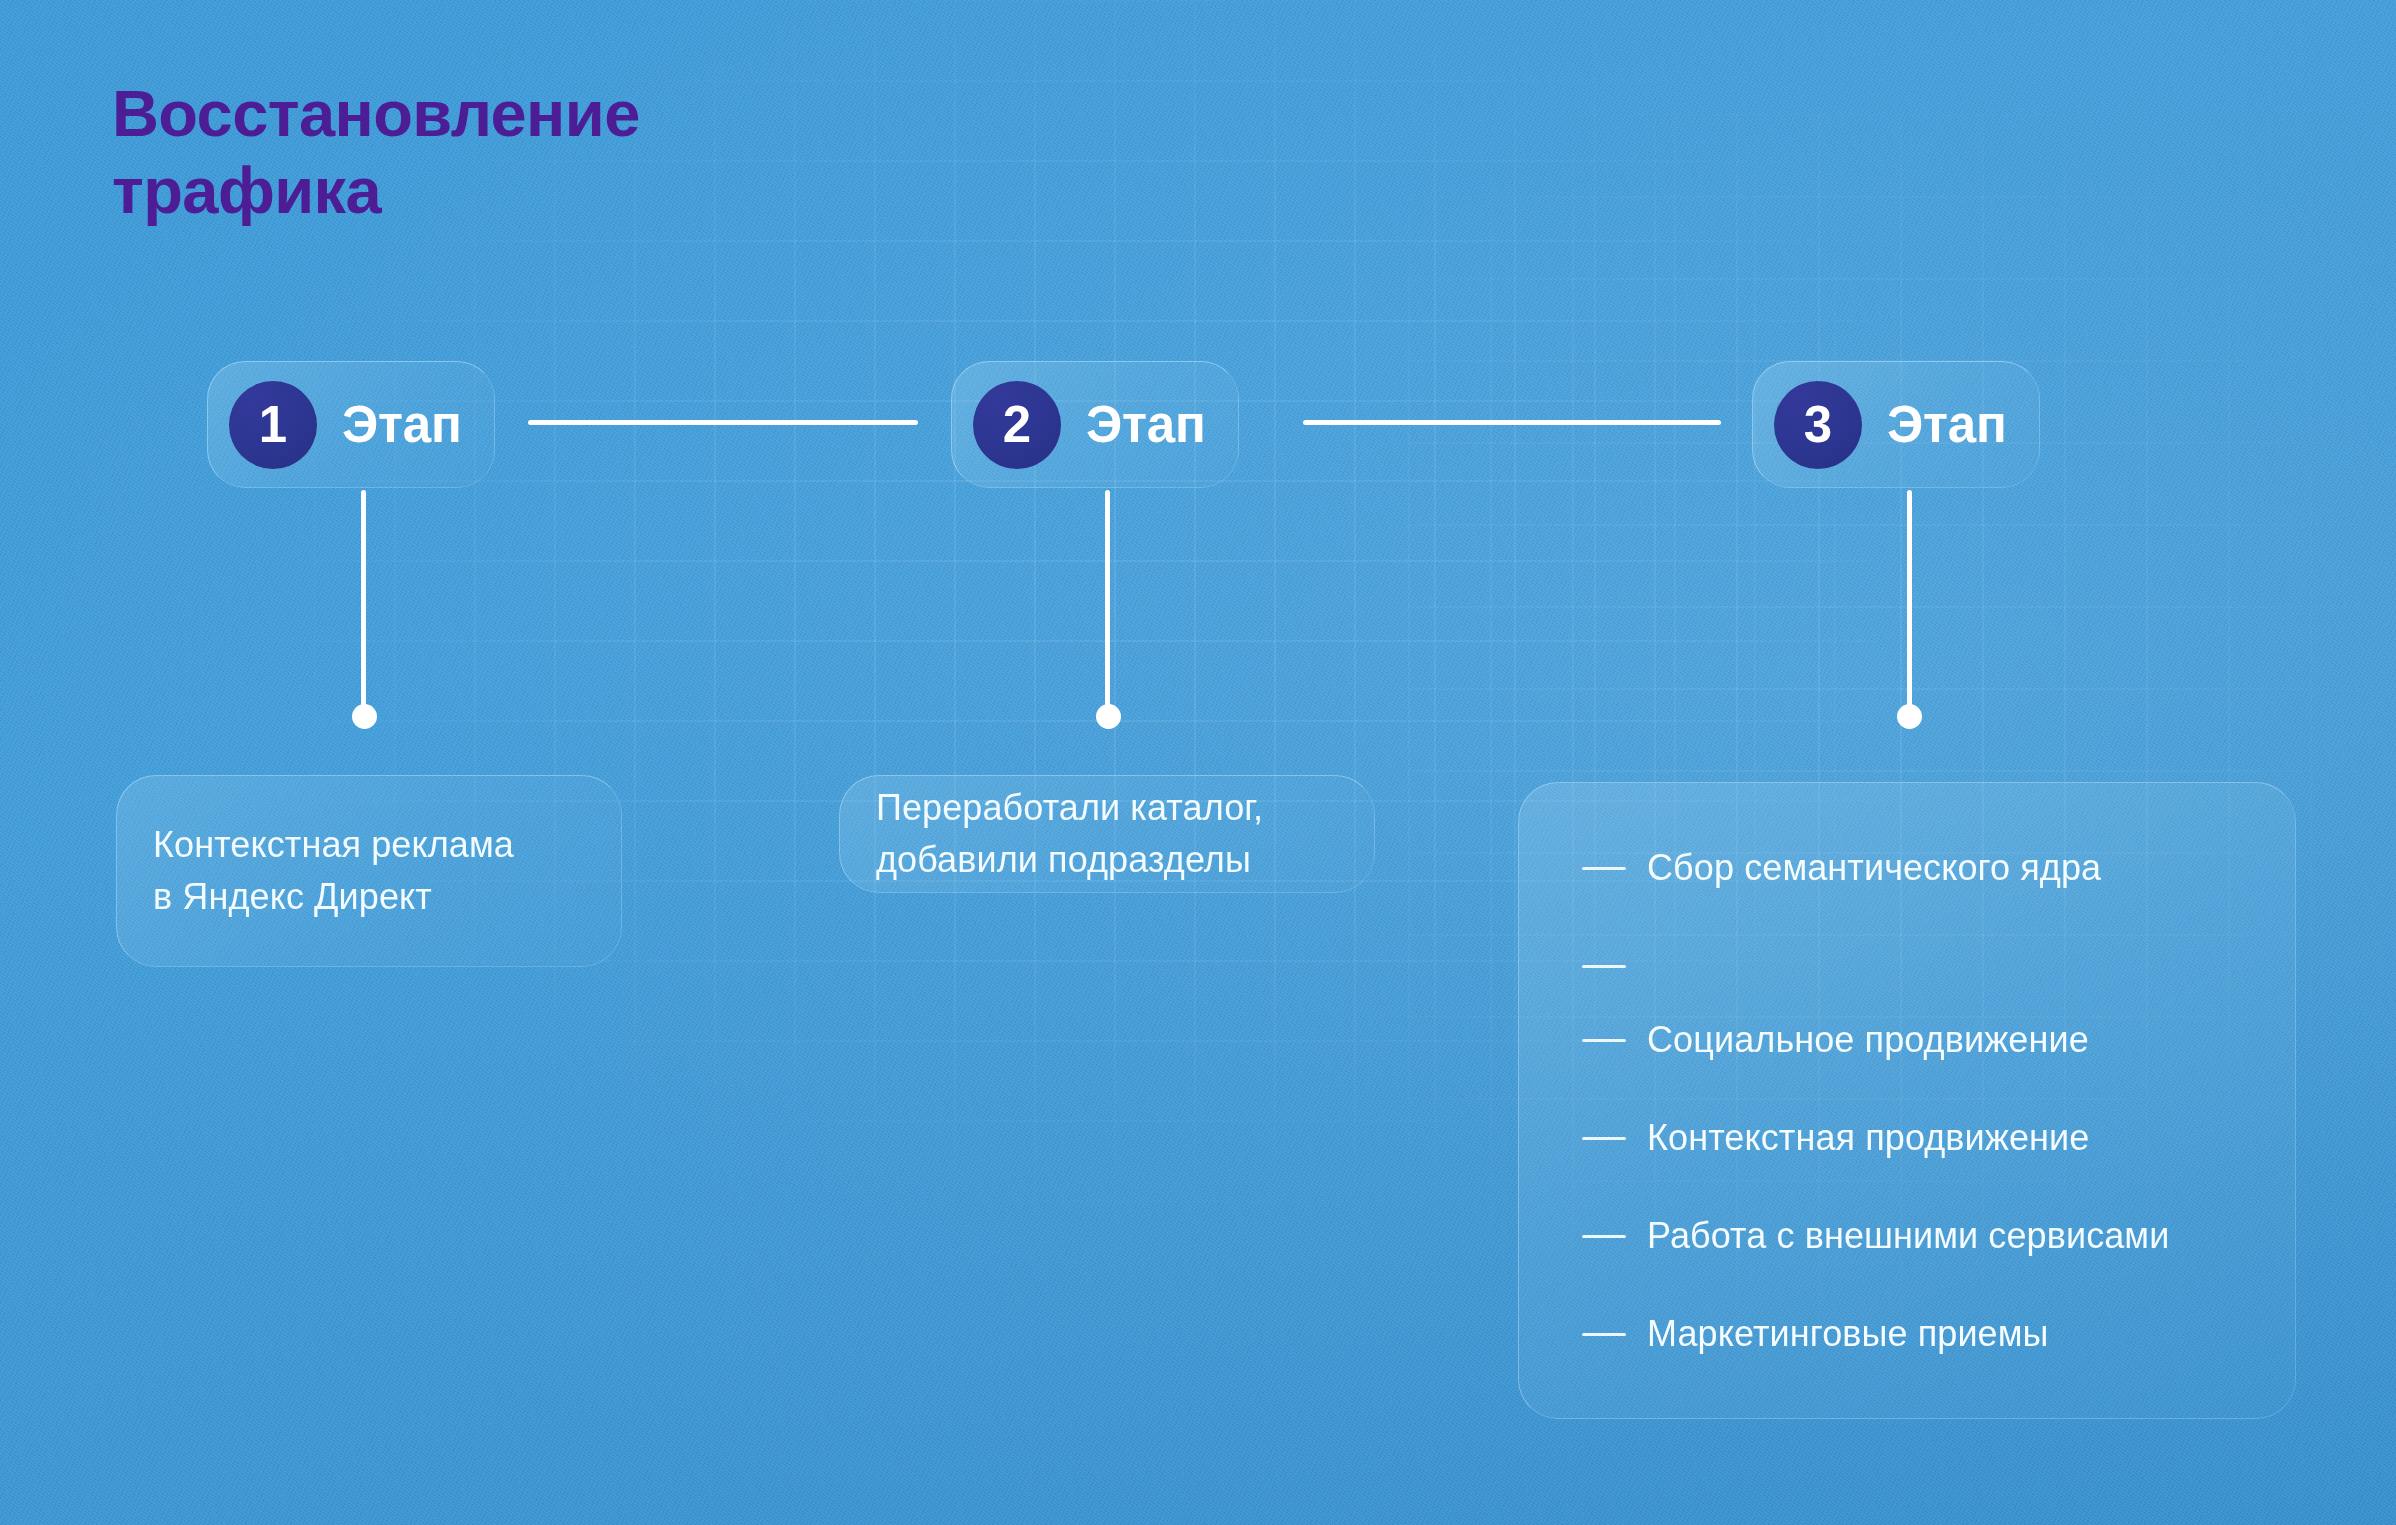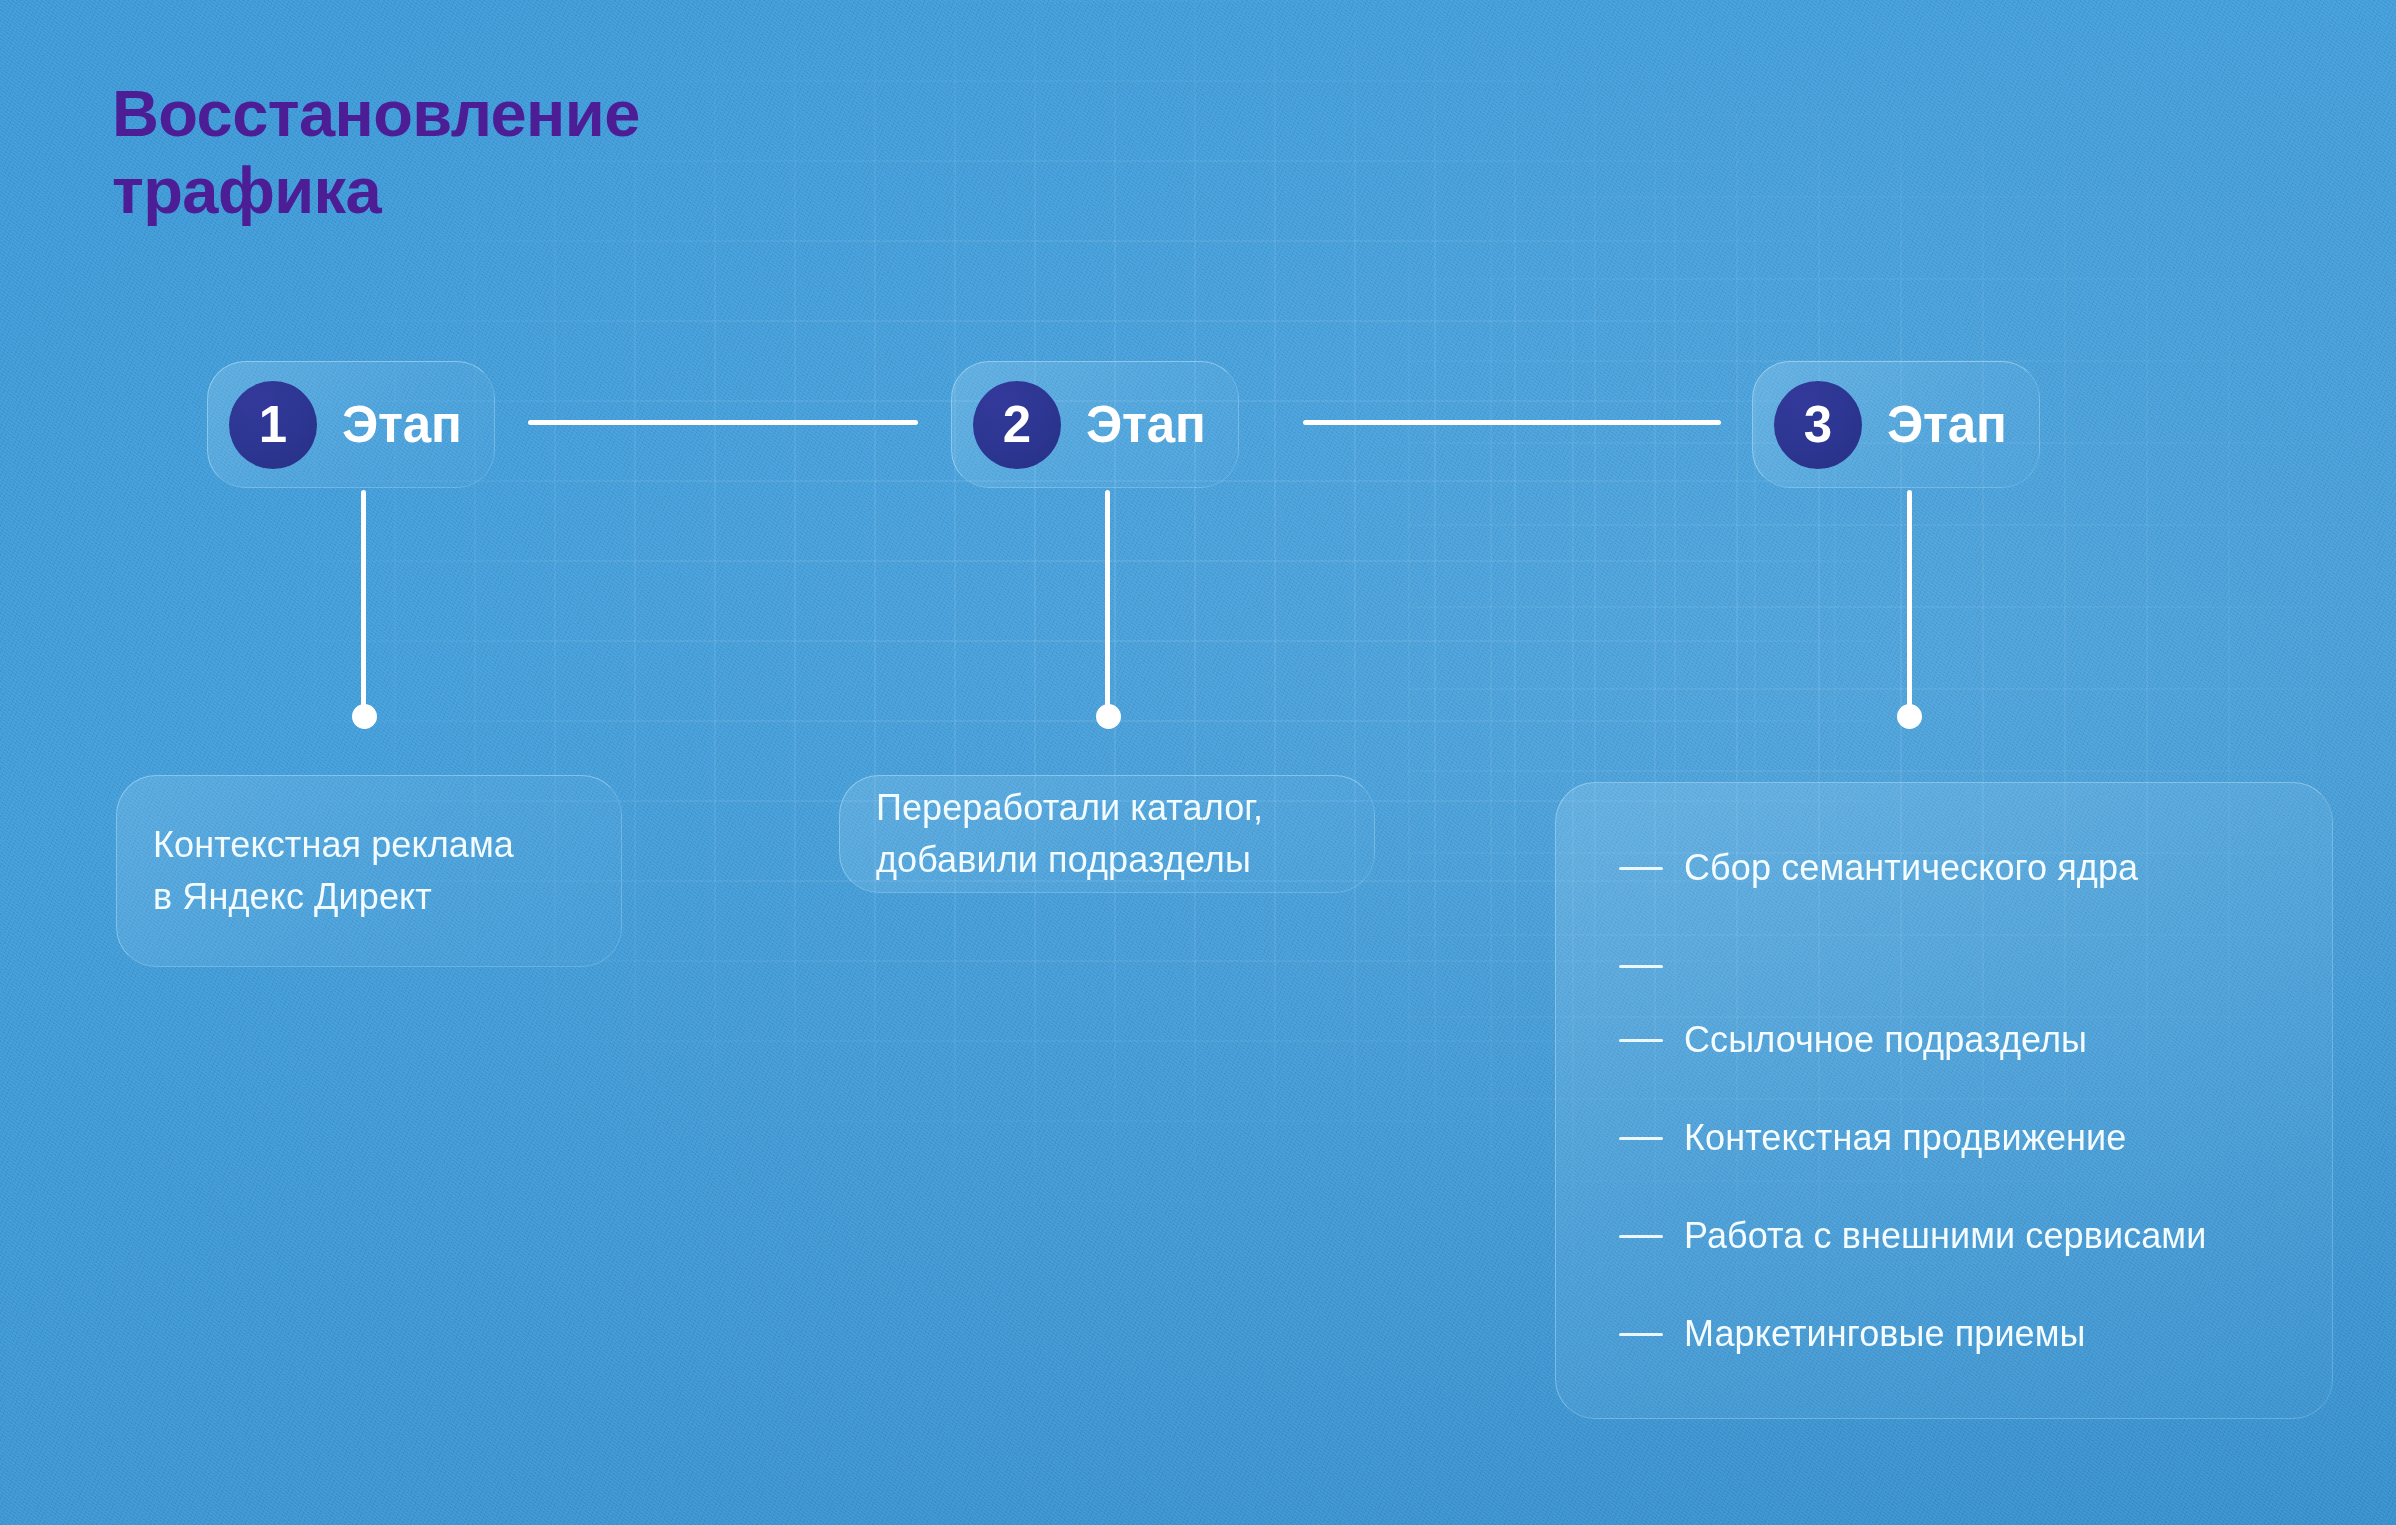--- a/index.html
+++ b/index.html
@@ -154,21 +154,20 @@
     box-sizing: border-box;
     border-radius: 40px;
     background: linear-gradient(150deg, rgba(196,232,252,0.20) 0%, rgba(172,220,248,0.11) 45%, rgba(150,208,242,0.03) 100%);
     border: 1.9px solid rgba(205,238,255,0.40);
     border-right-color: rgba(205,238,255,0.20);
     border-bottom-color: rgba(205,238,255,0.22);
     padding: 59px 38px 59px 63px;
     display: flex;
     flex-direction: column;
     justify-content: space-between;
-    margin-left: 37px;
   }
   .list-item {
     display: flex;
     align-items: flex-start;
     color: #f4fcff;
     font-size: 36px;
     line-height: 1.42;
     letter-spacing: 0.1px;
   }
   .list-dash {
@@ -238,21 +237,21 @@
       <span class="list-dash"></span>
       <span class="list-text">Сбор семантического ядра</span>
     </div>
 
     <div class="list-item">
       <span class="list-dash"></span>
     </div>
 
     <div class="list-item">
       <span class="list-dash"></span>
-      <span class="list-text">Ссылочное подразделы</span>
+      <span class="list-text">Социальное продвижение</span>
     </div>
 
     <div class="list-item">
       <span class="list-dash"></span>
       <span class="list-text">Контекстная продвижение</span>
     </div>
 
     <div class="list-item">
       <span class="list-dash"></span>
       <span class="list-text">Работа с внешними сервисами</span>

